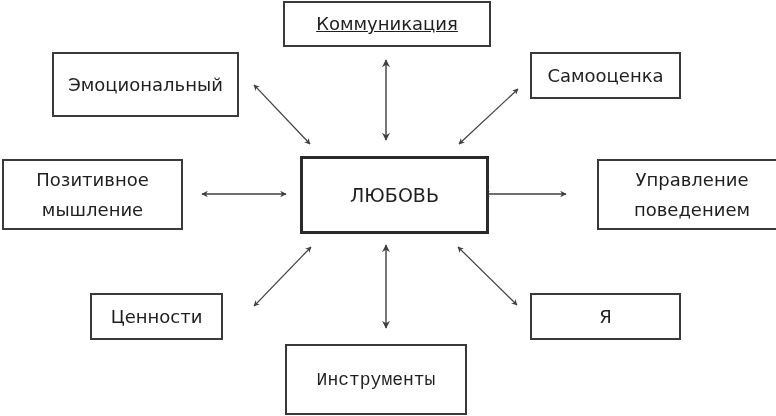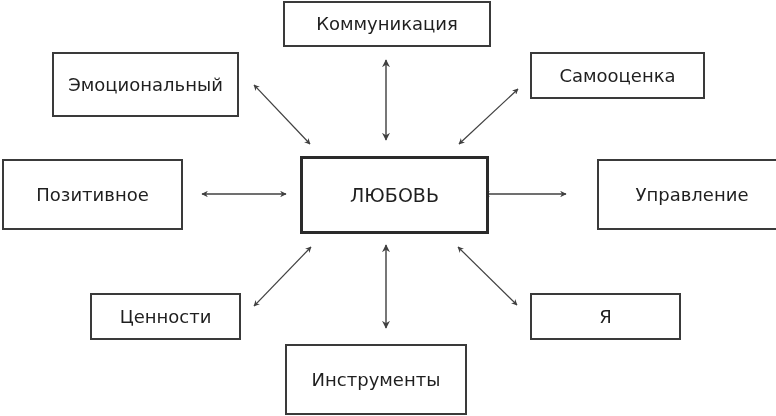--- a/index.html
+++ b/index.html
@@ -24,47 +24,49 @@
   <line x1="386" y1="140" x2="386" y2="60" stroke="#555" stroke-width="1.6" marker-start="url(#ah)" marker-end="url(#ah)"></line>
   <line x1="310" y1="144" x2="254" y2="85" stroke="#404040" stroke-width="1.2" marker-start="url(#ah)" marker-end="url(#ah)"></line>
   <line x1="459" y1="144" x2="518" y2="89" stroke="#404040" stroke-width="1.2" marker-start="url(#ah)" marker-end="url(#ah)"></line>
   <line x1="286" y1="194" x2="202" y2="194" stroke="#404040" stroke-width="1.3" marker-start="url(#ah)" marker-end="url(#ah)"></line>
   <line x1="484" y1="194" x2="566" y2="194" stroke="#404040" stroke-width="1.3" marker-start="url(#ah)" marker-end="url(#ah)"></line>
   <line x1="311" y1="247" x2="254" y2="306" stroke="#404040" stroke-width="1.2" marker-start="url(#ah)" marker-end="url(#ah)"></line>
   <line x1="458" y1="247" x2="517" y2="305" stroke="#404040" stroke-width="1.2" marker-start="url(#ah)" marker-end="url(#ah)"></line>
   <line x1="386" y1="245" x2="386" y2="328" stroke="#555" stroke-width="1.6" marker-start="url(#ah)" marker-end="url(#ah)"></line>
 </svg>
 
-<div class="box" style="left:283px;top:1px;width:208px;height:46px;">
+<div class="box" style="left:283px;top:1px;width:208px;height:46px;text-decoration:underline;">
   <span>Коммуникация</span>
 </div>
 
 <div class="box" style="left:52px;top:52px;width:187px;height:65px;flex-direction:column;">
   <span>Эмоциональный</span>
 </div>
 
-<div class="box" style="left:530px;top:52px;width:175px;height:47px;">
+<div class="box" style="left:530px;top:52px;width:151px;height:47px;">
   <span>Самооценка</span>
 </div>
 
 <div class="box" style="left:2px;top:159px;width:181px;height:71px;flex-direction:column;">
   <span>Позитивное</span>
+  <span>мышление</span>
 </div>
 
 <div class="box center" style="left:300px;top:156px;width:189px;height:78px;">
   <span>ЛЮБОВЬ</span>
 </div>
 
 <div class="box" style="left:585px;top:159px;width:190px;height:71px;flex-direction:column;margin-left:12px;">
   <span>Управление</span>
+  <span>поведением</span>
 </div>
 
-<div class="box" style="left:90px;top:293px;width:151px;height:47px;">
+<div class="box" style="left:90px;top:293px;width:133px;height:47px;">
   <span>Ценности</span>
 </div>
 
 <div class="box" style="left:530px;top:293px;width:151px;height:47px;">
   <span>Я</span>
 </div>
 
-<div class="box" style="left:285px;top:344px;width:182px;height:71px;flex-direction:column;">
+<div class="box" style="left:285px;top:344px;width:182px;height:71px;flex-direction:column;font-family:Liberation Mono, monospace;">
   <span>Инструменты</span>
 </div>
 
 </body></html>

